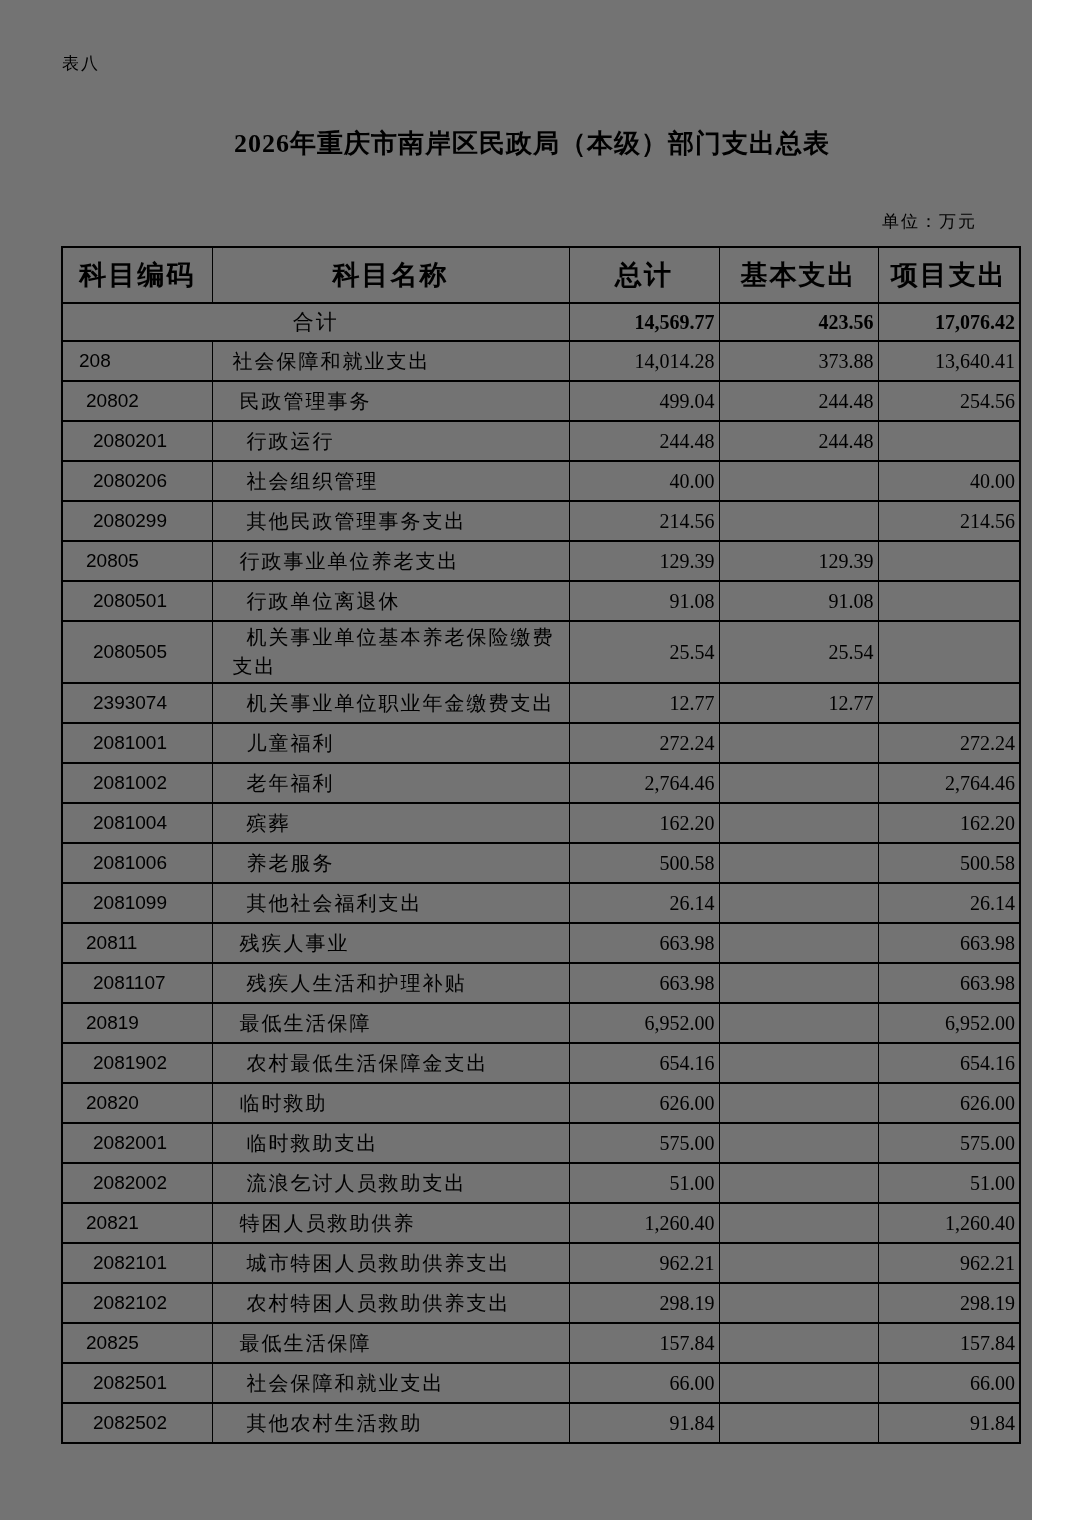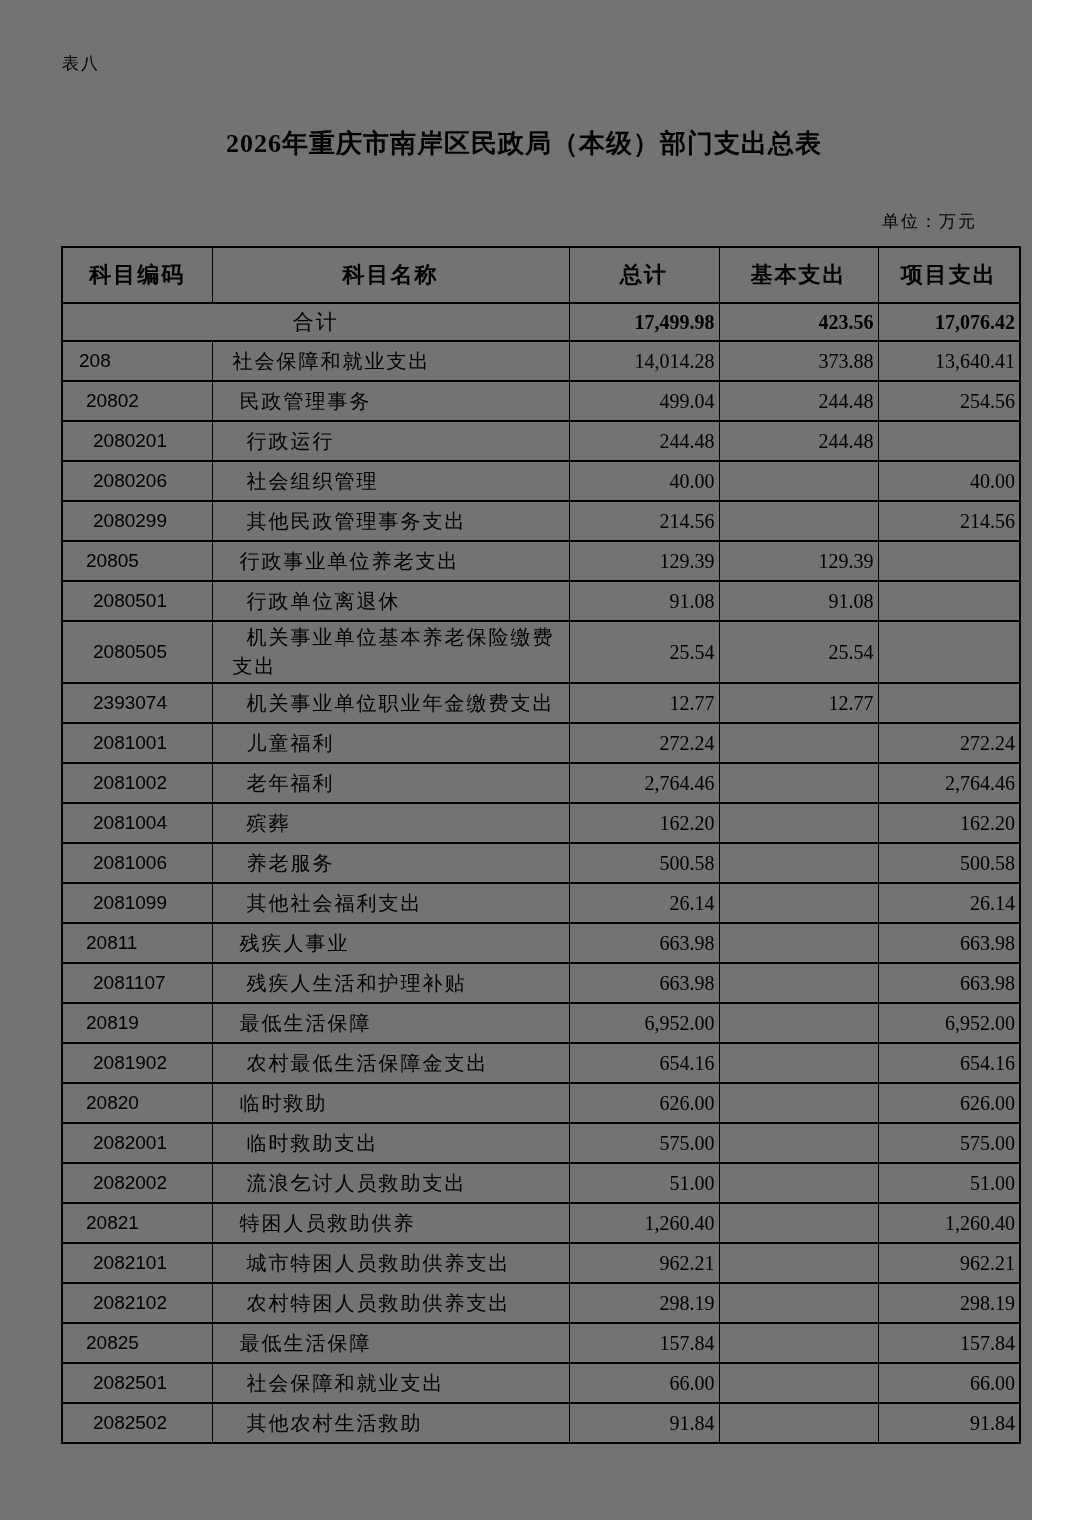--- a/index.html
+++ b/index.html
@@ -18,21 +18,21 @@
   }
   .sheet-label {
     position: absolute;
     left: 62px;
     top: 52px;
     font-size: 17px;
     letter-spacing: 2px;
   }
   .doc-title {
     position: absolute;
-    left: 8px;
+    left: 16px;
     top: 126px;
     width: 100%;
     text-align: center;
     font-size: 26px;
     font-weight: bold;
     letter-spacing: 1px;
     font-family: "Liberation Serif", "DejaVu Serif", serif;
   }
   .unit-note {
     position: absolute;
@@ -61,21 +61,21 @@
     border-left: 1px solid #000;
     border-right: 1px solid #000;
     border-top: 2px solid #000;
     border-bottom: 2px solid #000;
     vertical-align: middle;
     overflow: hidden;
   }
   table.budget th {
     height: 52px;
     font-family: "Liberation Sans", "DejaVu Sans", sans-serif;
-    font-size: 22px;
+    font-size: 27px;
     font-weight: bold;
     letter-spacing: 2px;
     text-align: center;
   }
   table.budget td { height: 36px; }
 
   
   tr.total-row td { height: 34px; }
   td.total-label {
     text-align: center;
@@ -133,21 +133,21 @@
         <th>科目编码</th>
         <th>科目名称</th>
         <th>总计</th>
         <th>基本支出</th>
         <th>项目支出</th>
       </tr>
     </thead>
     <tbody>
       <tr class="total-row">
         <td class="total-label" colspan="2">合计</td>
-        <td class="num">17,499.98</td>
+        <td class="num">14,569.77</td>
         <td class="num">423.56</td>
         <td class="num">17,076.42</td>
       </tr>
     <tr>
       <td class="code lvl1">208</td>
       <td class="name lvl1">社会保障和就业支出</td>
       <td class="num">14,014.28</td>
       <td class="num">373.88</td>
       <td class="num">13,640.41</td>
     </tr>

